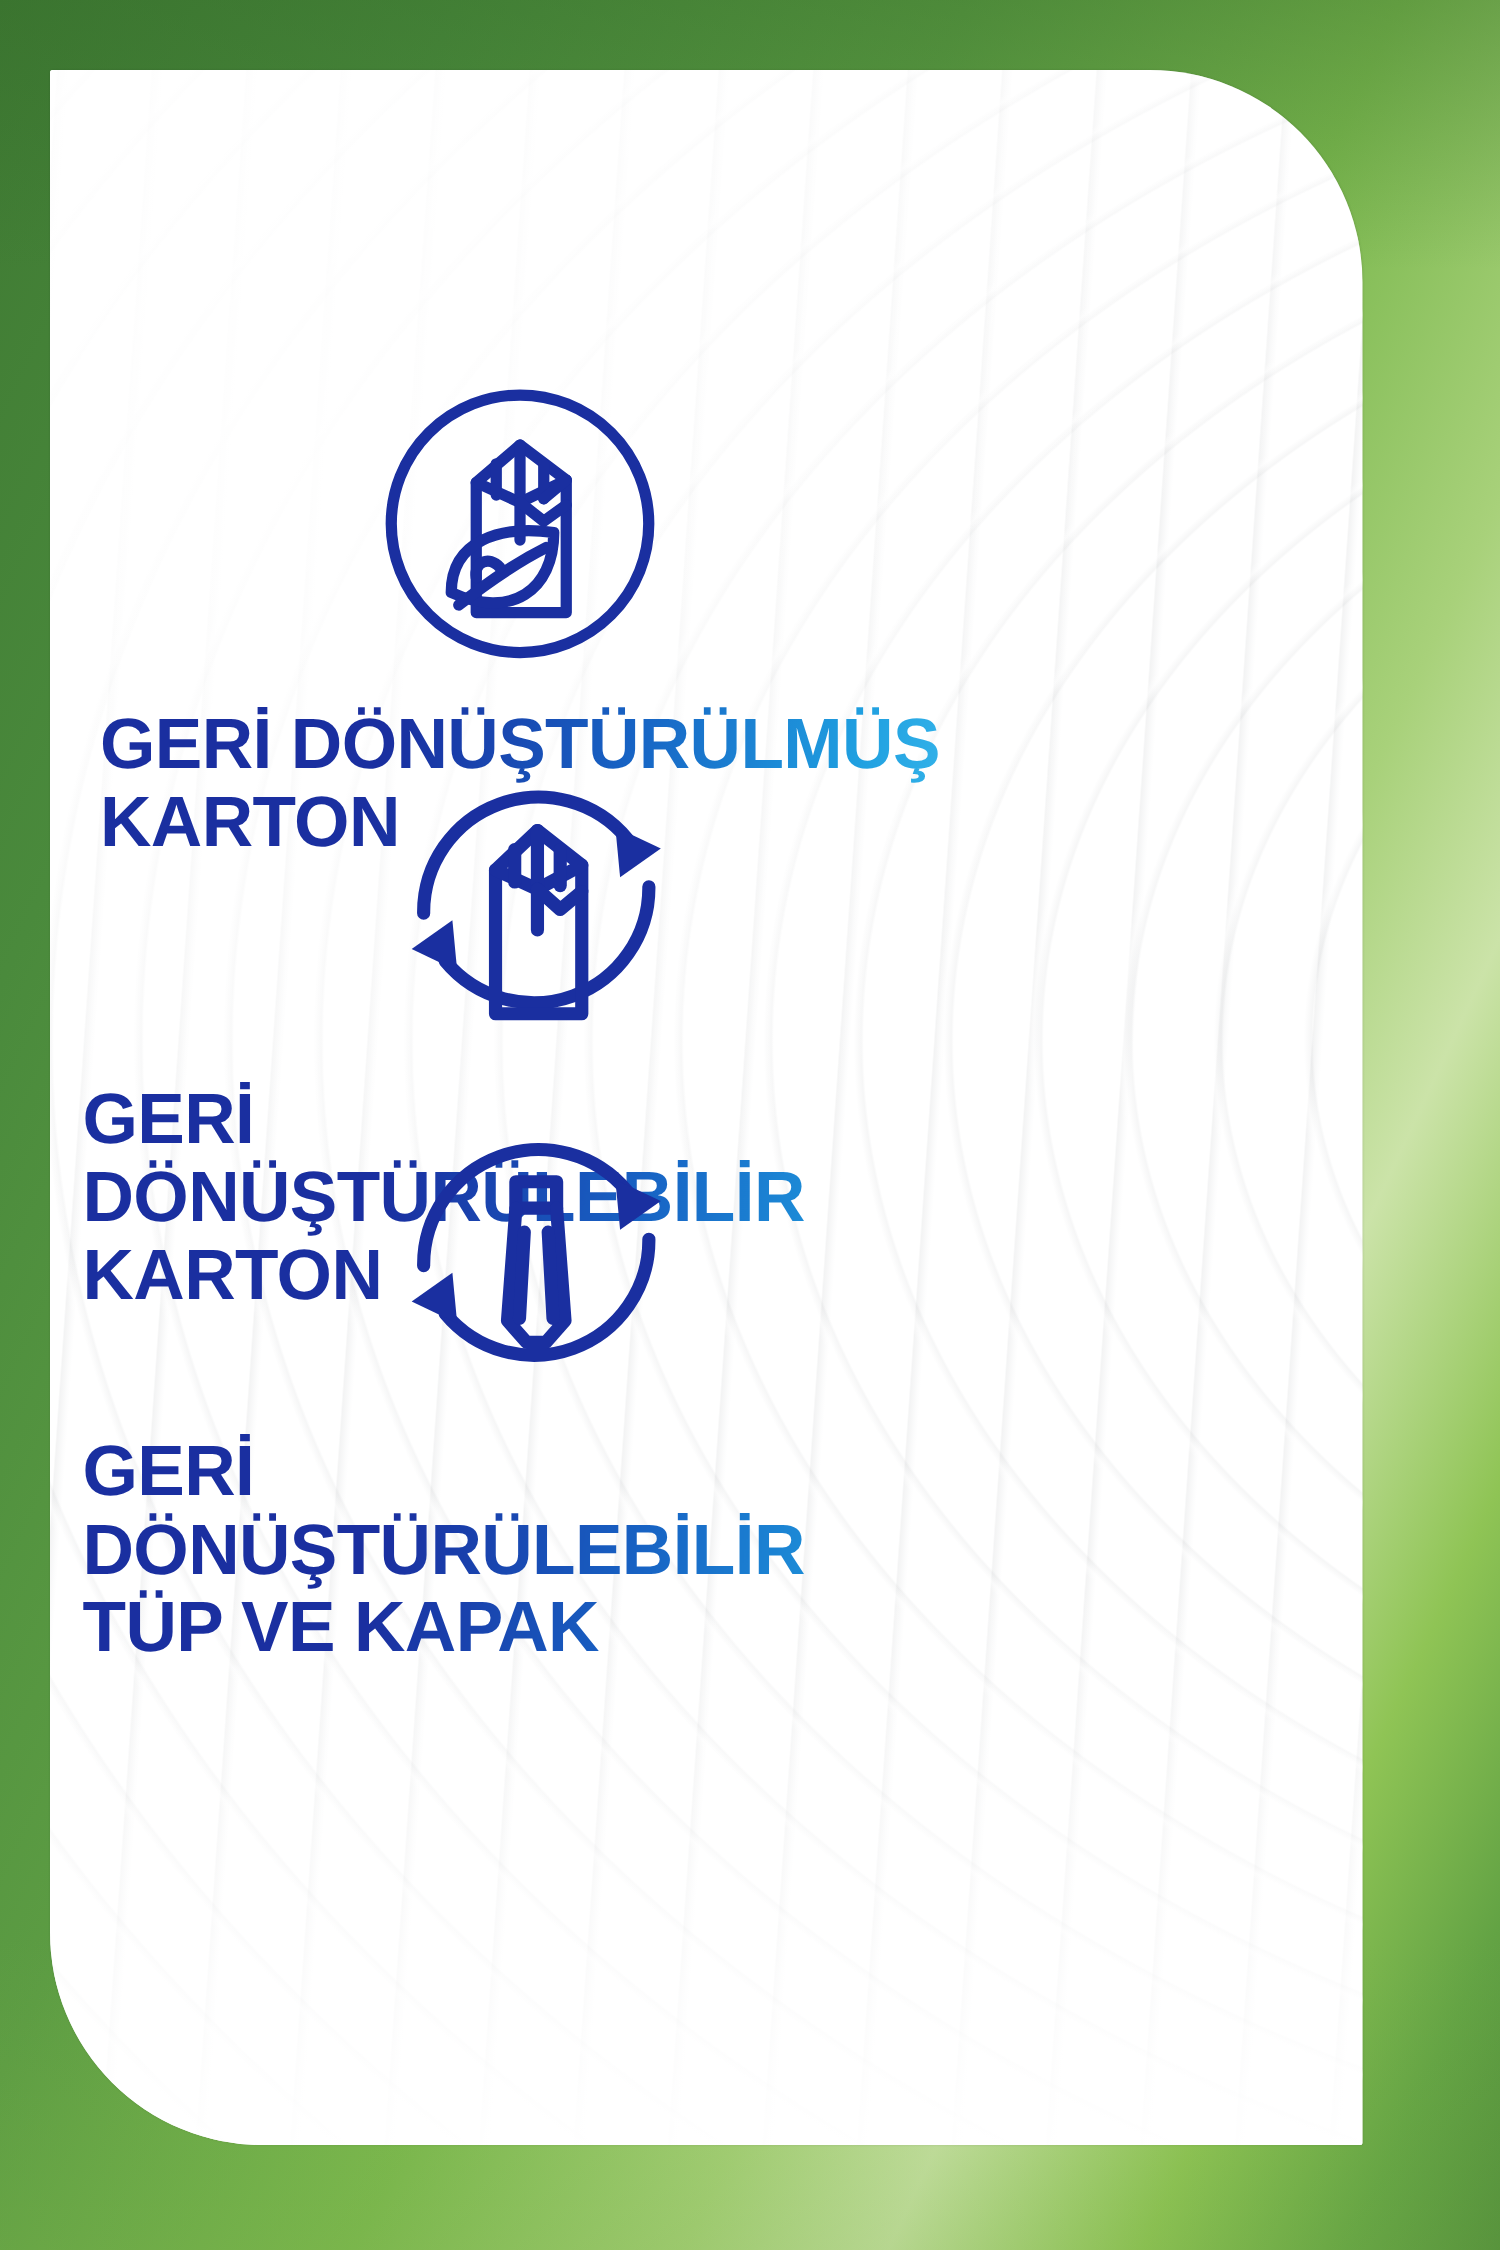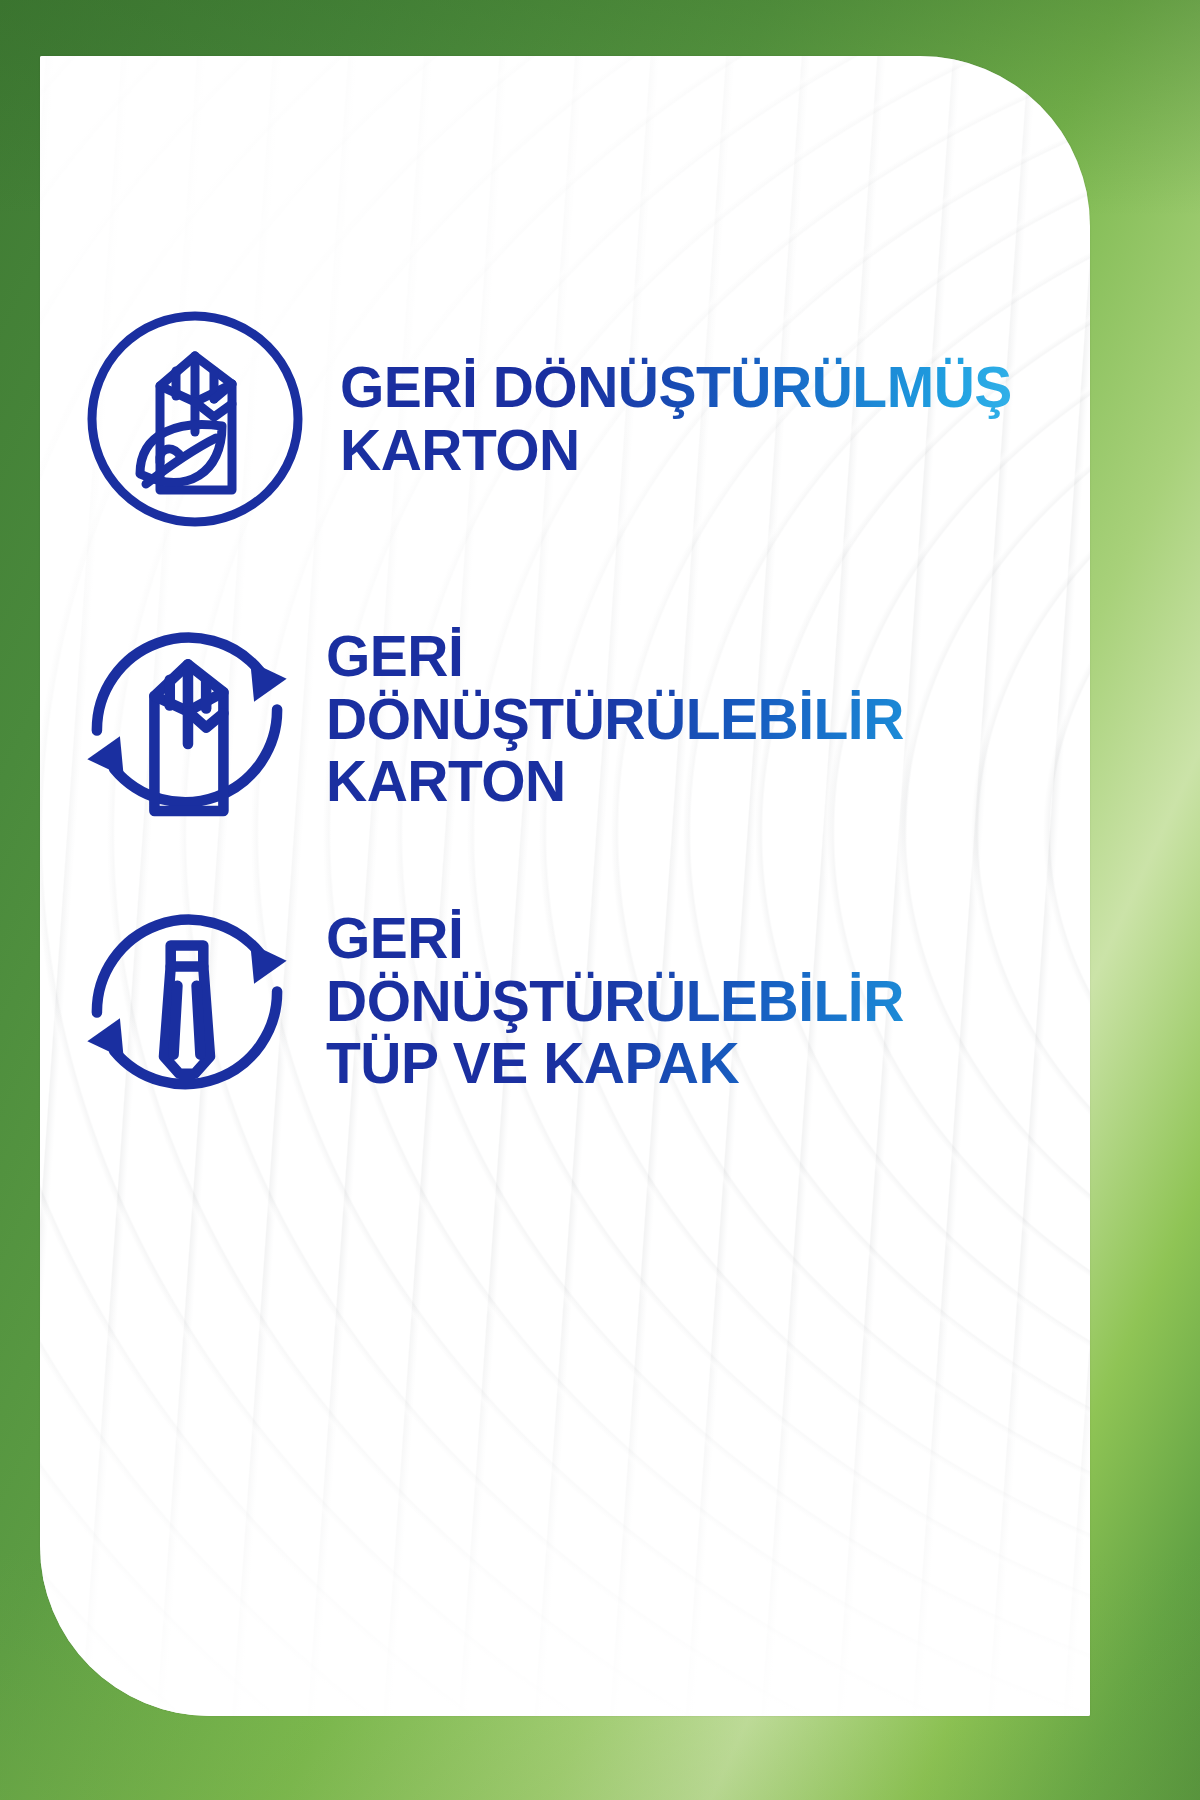--- a/index.html
+++ b/index.html
@@ -85,20 +85,21 @@
     pointer-events:none;
   }
 
   
   #rows{ position:absolute; left:0; top:0; width:100%; height:100%; }
   .row{
     position:absolute;
     display:flex;
     align-items:center;
     gap:30px;
+    flex-direction:column;
   }
   #row-1{ left:40px; top:248px;  }
   #row-2{ left:32px; top:548px;  }
   #row-3{ left:32px; top:830px;  }
 
   .icon-wrap{
     width:230px; height:230px;
     flex:0 0 230px;
     display:flex; align-items:center; justify-content:center;
   }

